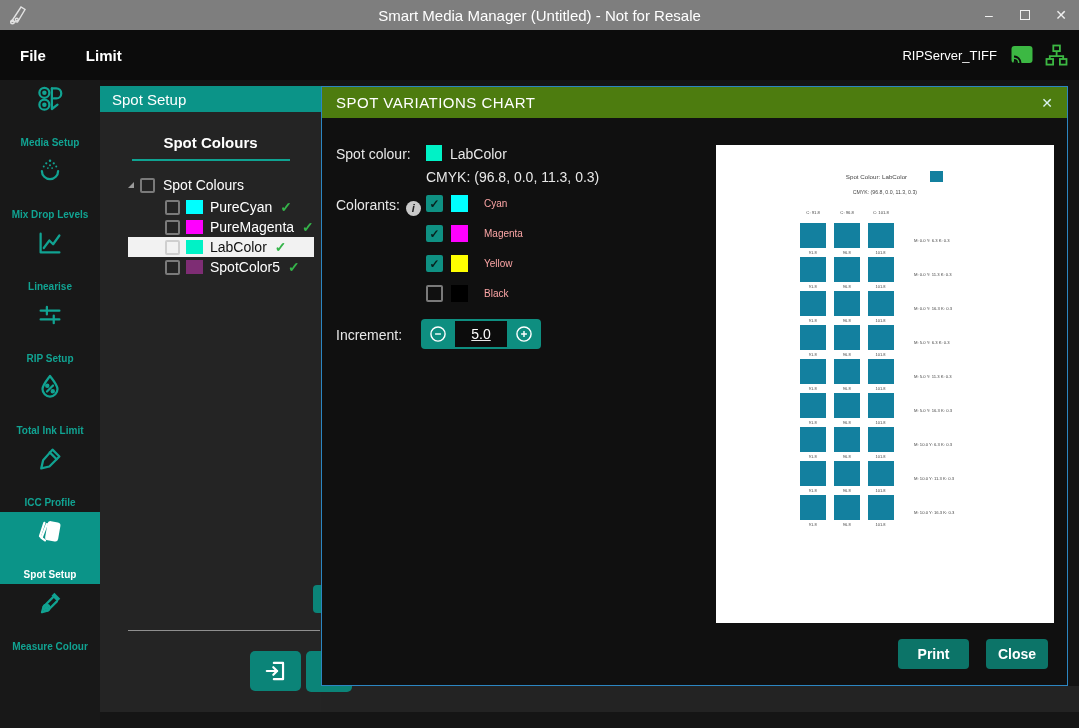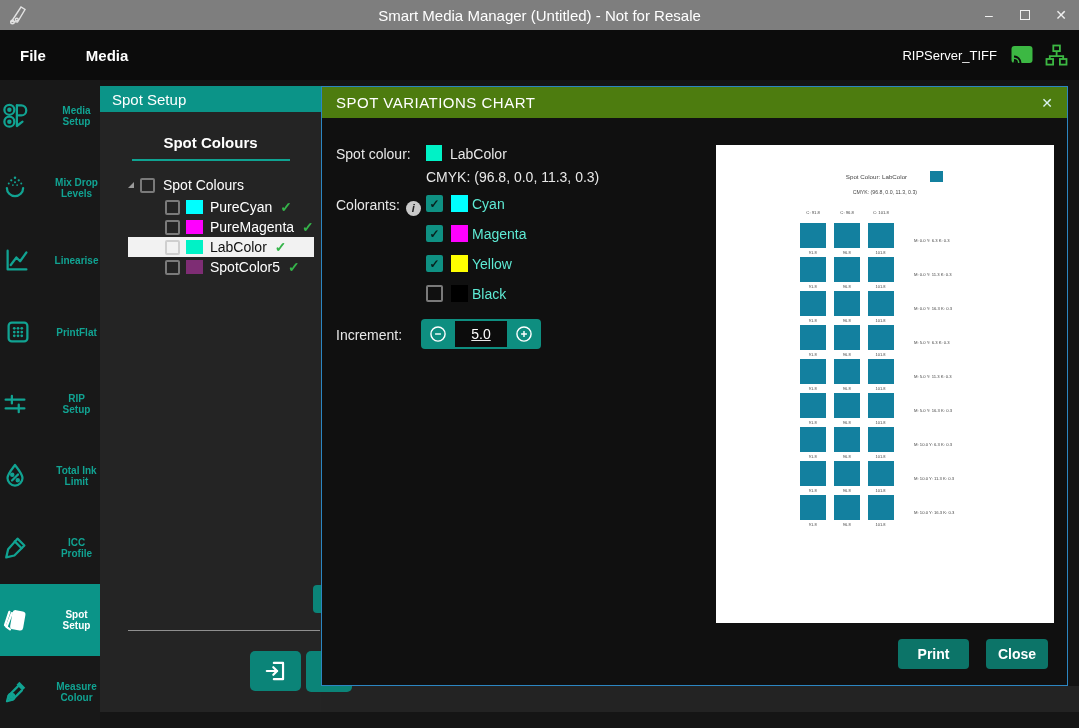--- a/index.html
+++ b/index.html
@@ -20,21 +20,21 @@
   
   .menubar { position:absolute; left:0; top:30px; width:1079px; height:50px; background:#0c0c0c;
              display:flex; align-items:center; }
   .menu-item { color:#fff; font-size:15px; padding:8px 0; margin-left:20px; margin-right:20px;font-weight:bold; }
   .menu-right { position:absolute; right:10px; display:flex; align-items:center; gap:9px; }
   .server-label { color:#fff; font-size:13px; margin-right:3px; }
   .menu-right svg { display:block; }
 
   
   .sidebar { position:absolute; left:0; top:80px; width:100px; height:648px; background:#181818; }
-  .side-item { height:72px; display:flex; flex-direction:row; align-items:center;
+  .side-item { height:72px; display:flex; flex-direction:column; align-items:center;
                justify-content:center; gap:23px; color:#11a392; cursor:default; }
   .side-item.selected { background:#0b9488; color:#fff; }
   .side-icon { width:30px; height:30px; }
   .side-icon svg { width:30px; height:30px; display:block; }
   .side-label { font-size:10px; font-weight:bold; text-align:center; line-height:11px; }
 
   
   .spot-panel { position:absolute; left:100px; top:86px; width:221px; height:626px; background:#242424; }
   .panel-header { height:26px; background:#0b9488; color:#fff; font-size:15px;
                   display:flex; align-items:center; padding-left:12px; }
@@ -71,21 +71,21 @@
                    padding:0 14px; color:#fff; }
   .dialog-title { font-size:15px; letter-spacing:0.5px; }
   .dialog-close { margin-left:auto; font-size:14px; color:#d9f3ef; }
   .dlg-label { position:absolute; font-size:14px; color:#e8e8e8; }
   .fld-swatch { position:absolute; width:16px; height:16px; }
   .colorant-rows { position:absolute; left:104px; top:108px; }
   .col-row { display:flex; align-items:center; height:17px; margin-bottom:13px; }
   .cb.checked { background:#0f9183; border-color:#0f9183; color:#07211d; font-weight:bold; font-size:12px; }
   .cb.big { width:17px; height:17px; }
   .col-row .swatch { width:17px; height:17px; margin-left:8px; }
-  .col-name { font-size:14px; color:#5eead4; margin-left:4px; }
+  .col-name { font-size:10px; color:#fca5a5; margin-left:16px; }
   .info-icon { display:inline-flex; width:15px; height:15px; border-radius:50%; background:#c9c9c9;
                color:#222; font-size:11px; font-weight:bold; align-items:center; justify-content:center;
                font-style:italic; margin-left:6px; vertical-align:-2px; }
   .stepper { position:absolute; left:99px; top:232px; width:120px; height:30px; background:#0e8e80;
              border-radius:4px; display:flex; align-items:center;text-decoration:underline; }
   .step-btn { width:34px; height:30px; display:flex; align-items:center; justify-content:center; }
   .step-value { flex:1; height:30px; background:#0c0c0c; border-top:2px solid #0e8e80;
                 border-bottom:2px solid #0e8e80; color:#fff; font-size:14px; display:flex;
                 align-items:center; justify-content:center; }
   .dlg-btn { position:absolute; top:552px; height:30px; background:#0c7468; border-radius:4px;
@@ -130,21 +130,21 @@
     <div class="win-btn">–</div>
     <div class="win-btn">
         <span class="max-box"></span>
       </div>
     <div class="win-btn">✕</div>
   </div>
 </div>
 
 <div class="menubar">
   <span class="menu-item">File</span>
-  <span class="menu-item">Media</span>
+  <span class="menu-item">Limit</span>
   <div class="menu-right">
     <span class="server-label">RIPServer_TIFF</span>
     <svg width="26" height="22" viewBox="0 0 24 22">
       <rect x="1.5" y="2" width="21" height="17" rx="3" fill="#3cb843"></rect>
       <path d="M4 12.5a6.5 6.5 0 0 1 6.5 6.5" fill="none" stroke="#0c0c0c" stroke-width="2"></path>
       <path d="M4 16a3 3 0 0 1 3 3" fill="none" stroke="#0c0c0c" stroke-width="2"></path>
       <circle cx="4.7" cy="18.3" r="1.2" fill="#0c0c0c"></circle>
     </svg>
     <svg width="25" height="23" viewBox="0 0 24 23">
       <g fill="none" stroke="#3cb843" stroke-width="1.8">
@@ -194,39 +194,20 @@
         <svg viewBox="0 0 24 24" fill="none" stroke="currentColor" stroke-width="1.8" stroke-linecap="round" stroke-linejoin="round">
           <path d="M4.5 4.5v15h15"></path>
           <path d="M7 16l4.5-6 3 3 5-7"></path>
         </svg>
       </span>
       <div class="side-label">Linearise</div>
     </div>
     <div class="side-item">
       <span class="side-icon">
         <svg viewBox="0 0 24 24" fill="none" stroke="currentColor" stroke-width="1.8" stroke-linecap="round" stroke-linejoin="round">
-          <rect x="4.5" y="4.5" width="15" height="15" rx="2.5"></rect>
-          <g fill="currentColor" stroke="none">
-            <circle cx="9" cy="9" r="1.1"></circle>
-            <circle cx="12" cy="9" r="1.1"></circle>
-            <circle cx="15" cy="9" r="1.1"></circle>
-            <circle cx="9" cy="12" r="1.1"></circle>
-            <circle cx="12" cy="12" r="1.1"></circle>
-            <circle cx="15" cy="12" r="1.1"></circle>
-            <circle cx="9" cy="15" r="1.1"></circle>
-            <circle cx="12" cy="15" r="1.1"></circle>
-            <circle cx="15" cy="15" r="1.1"></circle>
-          </g>
-        </svg>
-      </span>
-      <div class="side-label">PrintFlat</div>
-    </div>
-    <div class="side-item">
-      <span class="side-icon">
-        <svg viewBox="0 0 24 24" fill="none" stroke="currentColor" stroke-width="1.8" stroke-linecap="round" stroke-linejoin="round">
           <path d="M4.5 8.5h15"></path>
           <path d="M9.5 5.5v6"></path>
           <path d="M4.5 15.5h15"></path>
           <path d="M15 12.5v6"></path>
         </svg>
       </span>
       <div class="side-label">RIP Setup</div>
     </div>
     <div class="side-item">
       <span class="side-icon">

